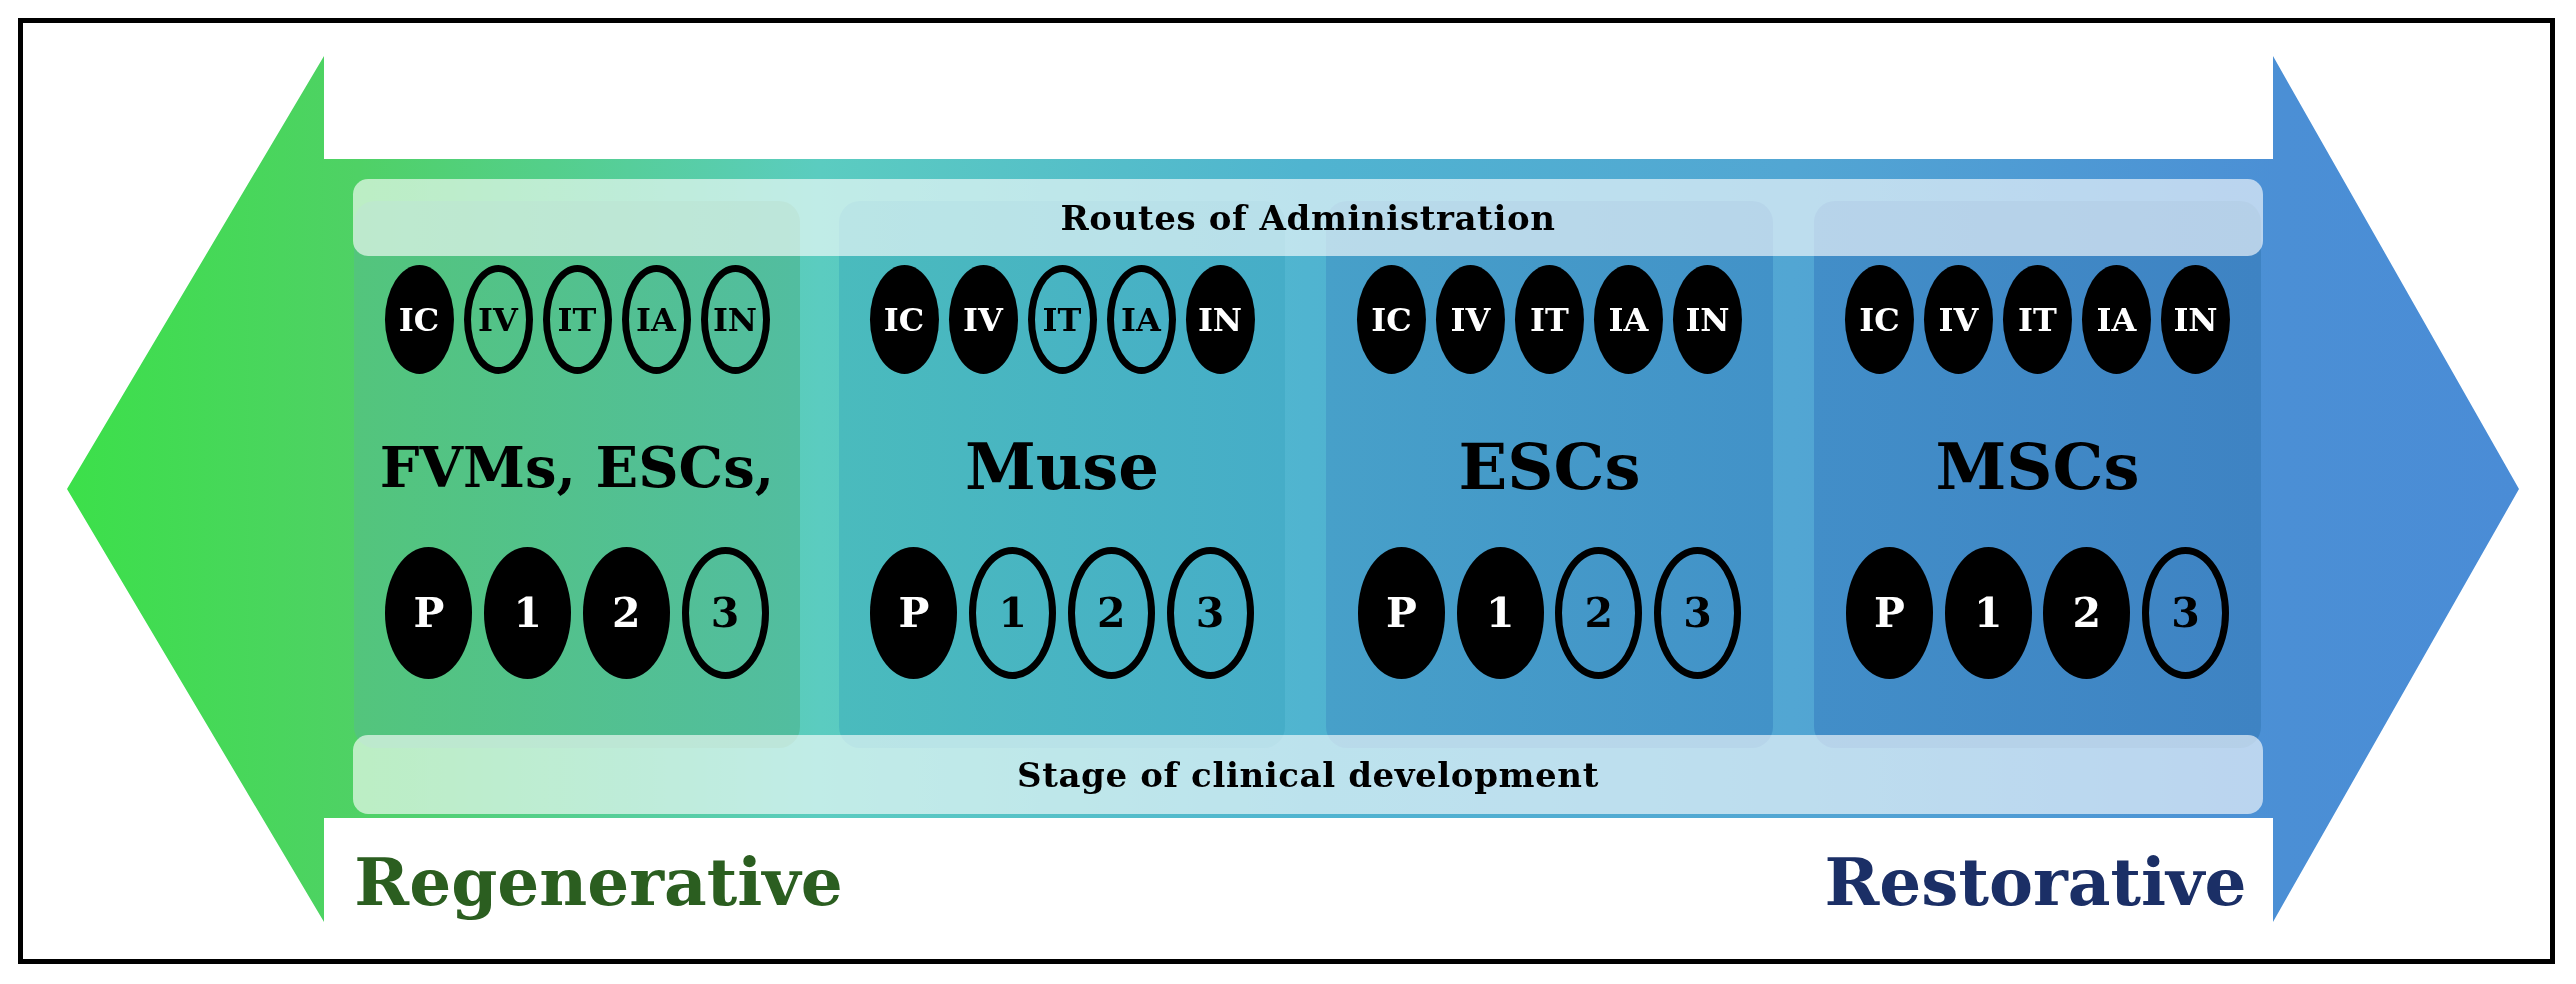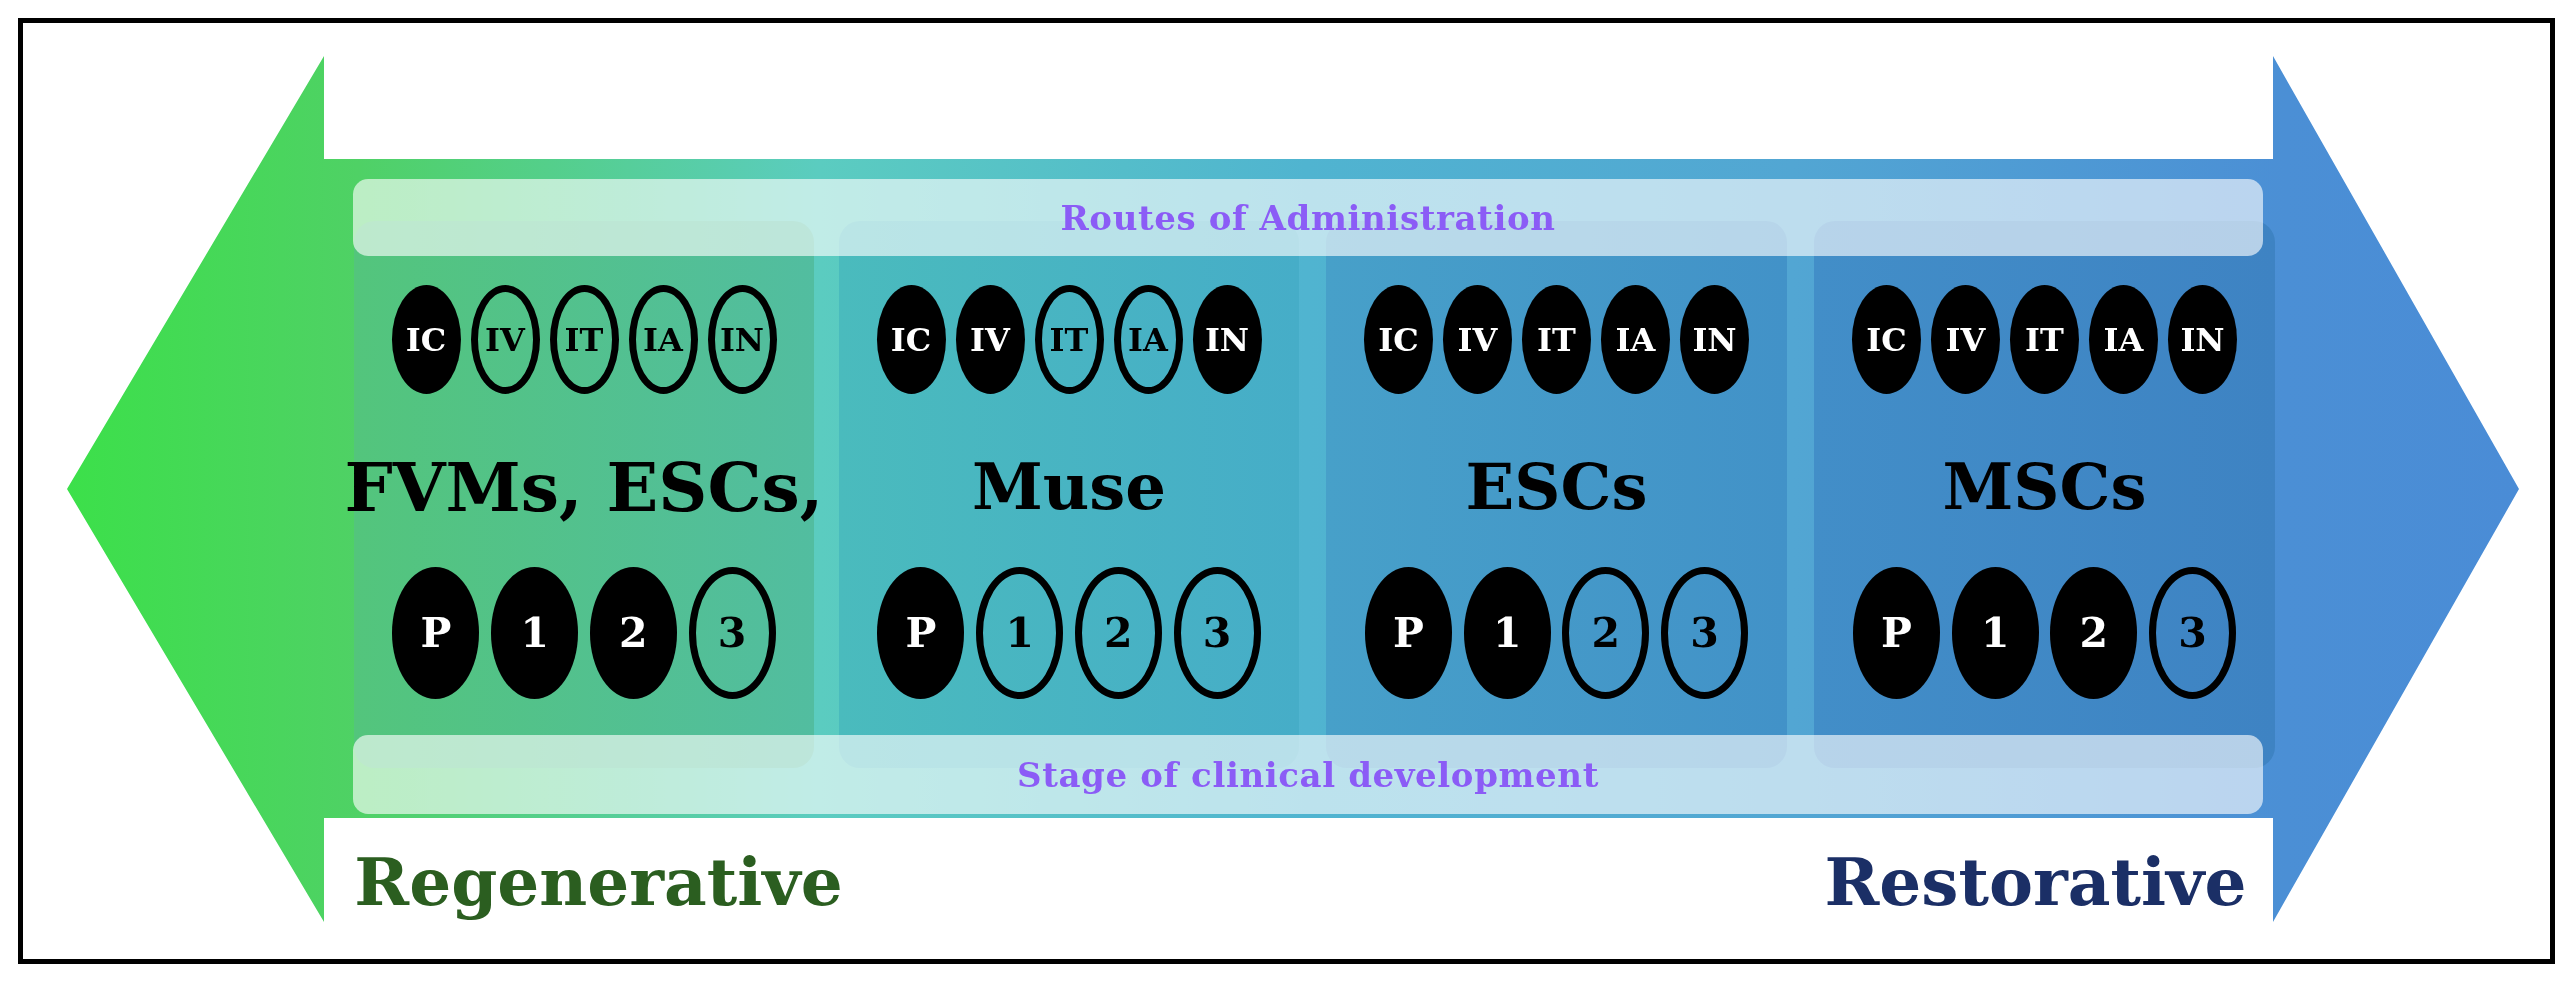--- a/index.html
+++ b/index.html
@@ -18,52 +18,52 @@
   .arrow{
     position:absolute;left:0;top:0;width:2576px;height:985px;z-index:1;
     background:linear-gradient(90deg,
       #3ce04a 70px, #4fd165 357px, #5bccc0 820px,
       #50b4d0 1306px, #52a6d3 1793px, #4b8fd5 2285px, #4a8cd6 2519px);
     clip-path:polygon(
       67px 489px, 324px 56px, 324px 159px,
       2273px 159px, 2273px 56px, 2519px 489px,
       2273px 922px, 2273px 818px, 324px 818px, 324px 922px);
   }
-  .panel{position:absolute;top:221px;height:547px;border-radius:21px;z-index:2;padding-left:14px;}
+  .panel{position:absolute;top:201px;height:547px;border-radius:21px;z-index:2;}
   .panel-1{left:354px;width:446px;background:linear-gradient(90deg,#53c57c,#52bda0);}
   .panel-2{left:839px;width:446px;background:linear-gradient(90deg,#4abbbd,#46adc8);}
   .panel-3{left:1326px;width:447px;background:linear-gradient(90deg,#47a0c9,#4292c8);}
   .panel-4{left:1814px;width:447px;background:linear-gradient(90deg,#428ec8,#3e83c3);}
 
   .band{
     position:absolute;left:353px;width:1910px;z-index:3;
     background:rgba(255,255,255,0.62);border-radius:15.2px;
     display:flex;align-items:center;justify-content:center;
   }
   .band-top{top:179px;height:77px;}
   .band-bottom{top:714px;height:79px;margin-top:21px;}
-  .band-label{font-size:34px;font-weight:bold;color:#8b5cf6;letter-spacing:0.6px;}
+  .band-label{font-size:34px;font-weight:bold;color:#000000;letter-spacing:0.6px;}
 
   .routes-row{position:absolute;left:0;right:0;top:64px;display:flex;justify-content:center;gap:10px;}
   .stages-row{position:absolute;left:0;right:0;top:346px;display:flex;justify-content:center;gap:11.7px;}
   .badge{
     border-radius:50%;box-sizing:border-box;
     display:flex;align-items:center;justify-content:center;
     font-weight:bold;color:#000;border:7.6px solid #000;background:transparent;
   }
   .badge.filled{background:#000;color:#fff;border:none;}
   .route-badge{width:69px;height:109px;font-size:32px;}
   .stage-badge{width:87px;height:132px;font-size:41px;}
 
   .label-block{
     position:absolute;left:0;right:0;top:166px;height:199px;
     display:flex;flex-direction:column;align-items:center;justify-content:center;
   }
   .label-line{font-size:64px;font-weight:bold;line-height:88px;text-align:center;color:#000;white-space:nowrap;}
-  .panel.two-line .label-line{font-size:68px;}
+  .panel.two-line .label-line{font-size:56px;}
 
   .axis-label{
     position:absolute;top:847px;width:551px;z-index:4;
     text-align:center;font-weight:bold;font-size:66px;line-height:70px;white-space:nowrap;
   }
   .axis-label-left{left:323px;color:#2b5e20;}
   .axis-label-right{left:1760px;color:#1b2f66;}
 </style>
 </head>
 <body>

